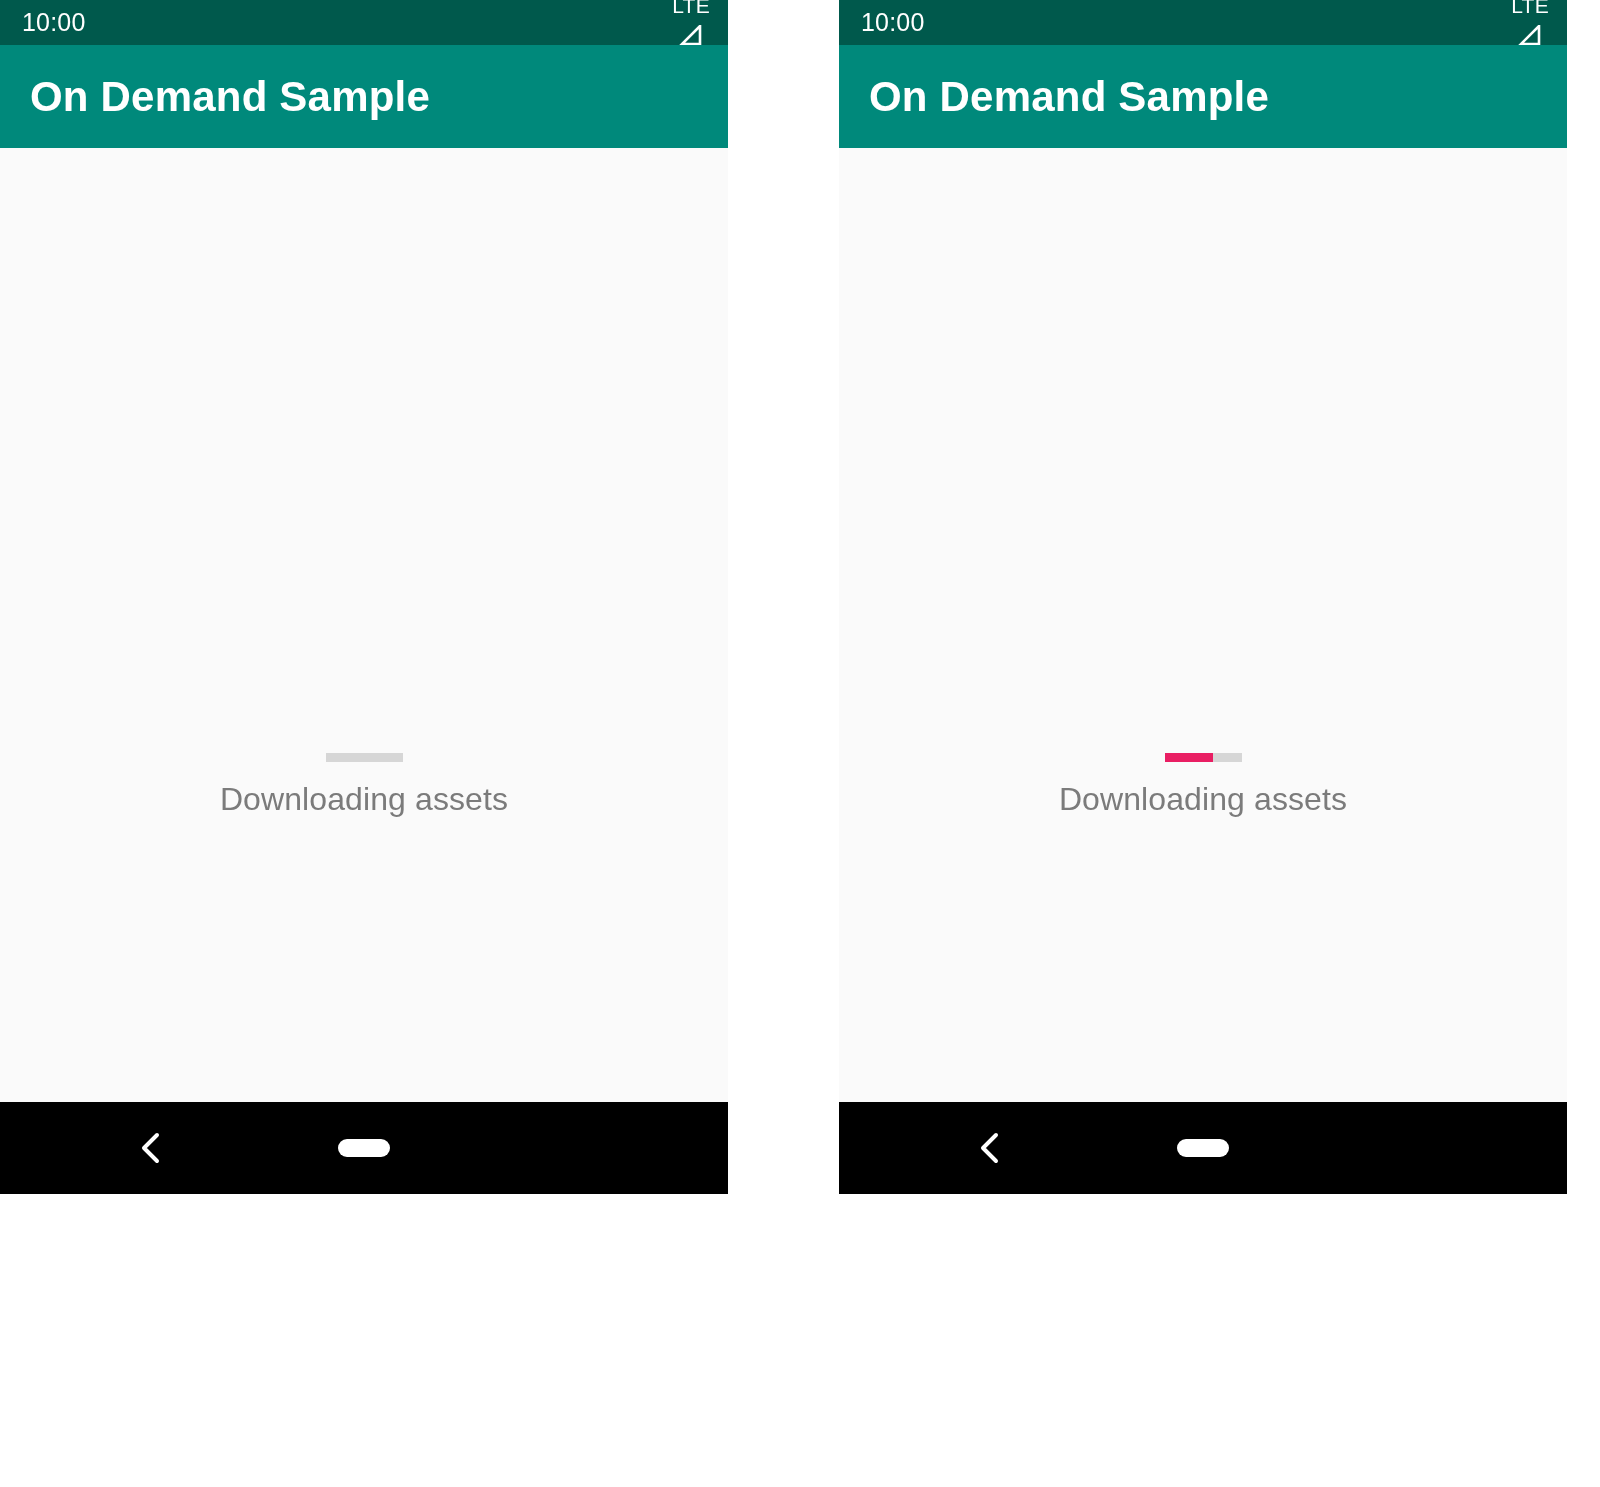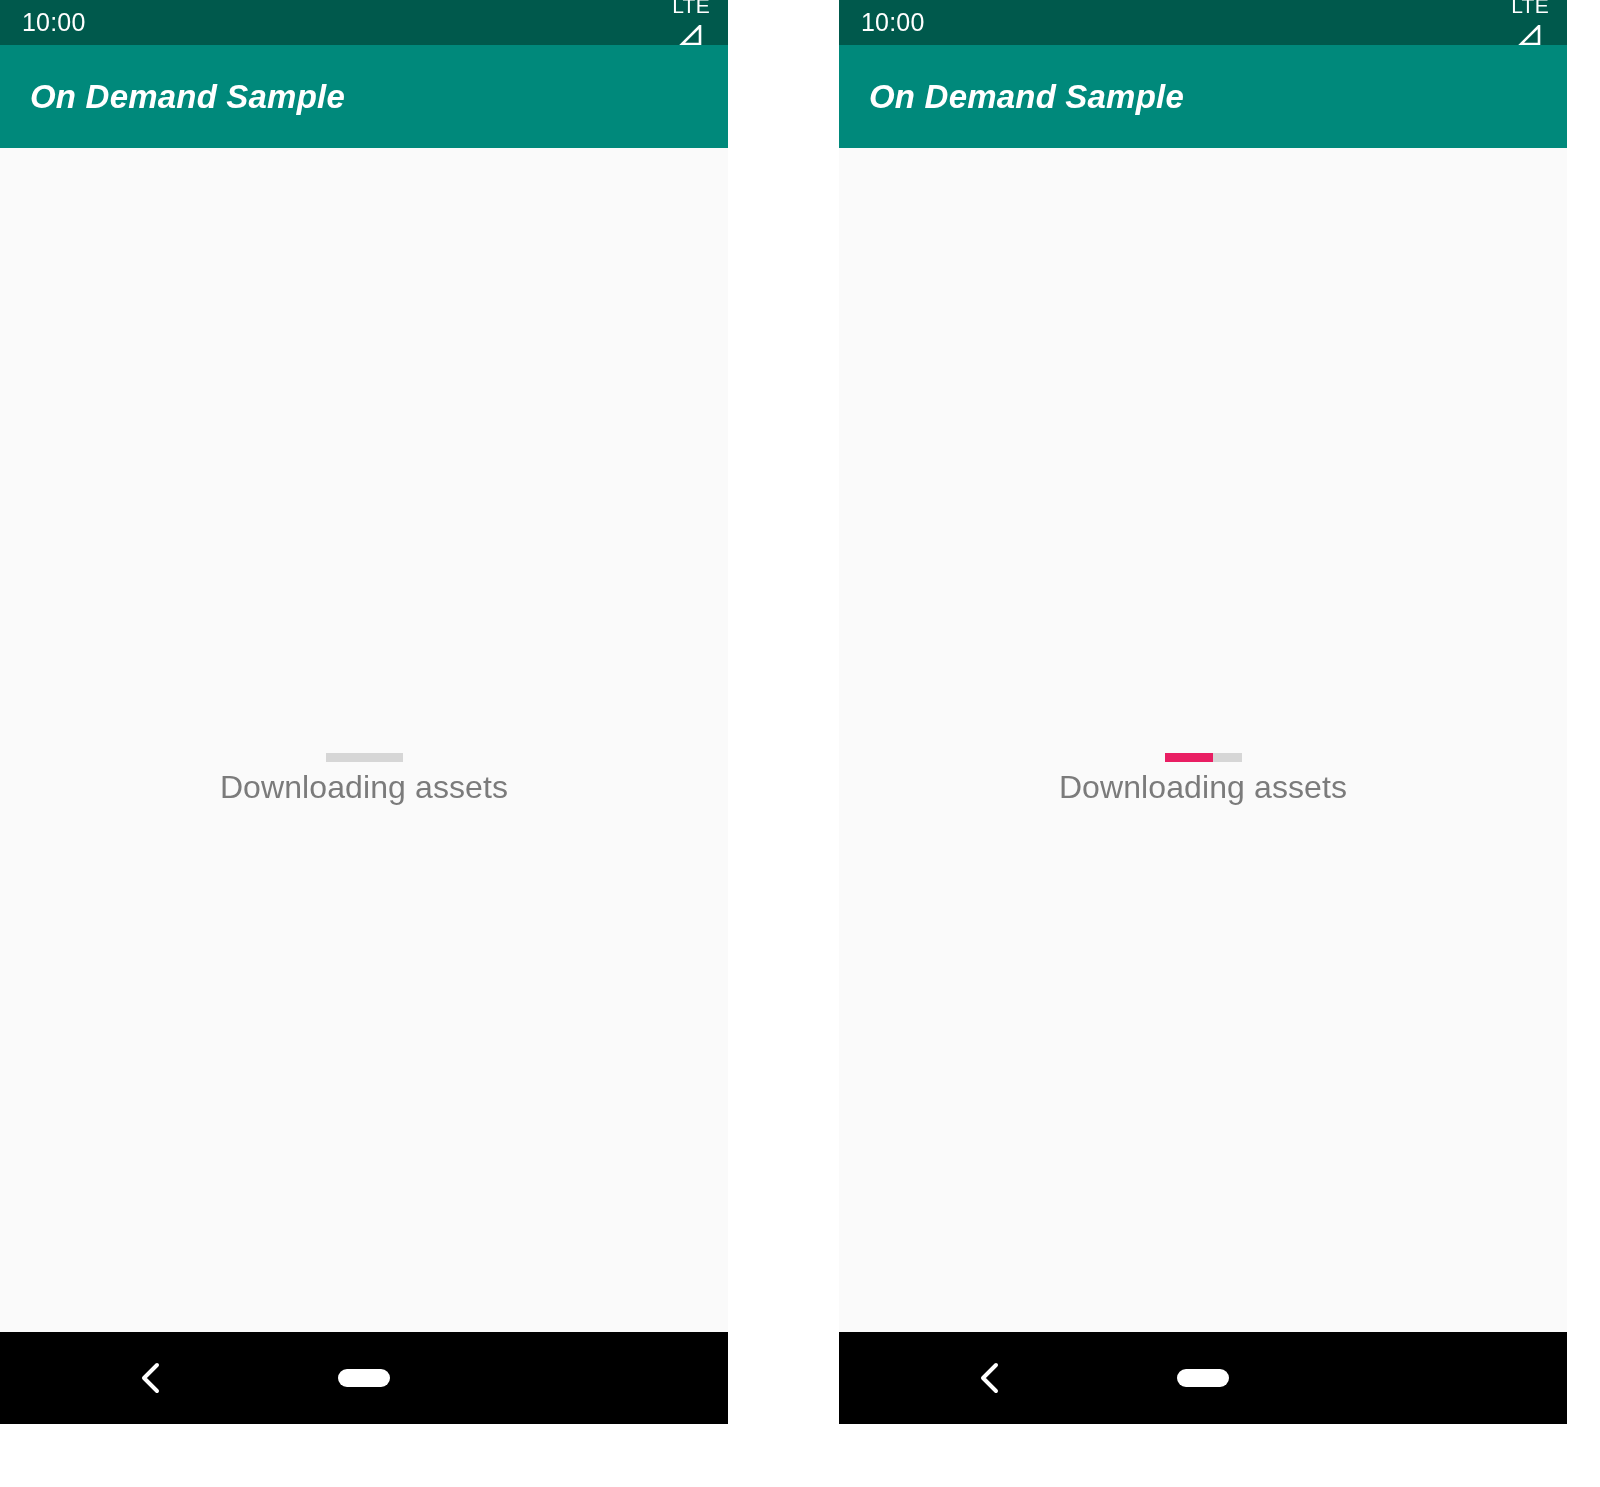--- a/index.html
+++ b/index.html
@@ -19,21 +19,21 @@
     width: 1600px;
     height: 1487px;
     background: #ffffff;
     display: flex;
     align-items: flex-start;
   }
 
   .phone {
     position: relative;
     width: 728px;
-    height: 1424px;
+    height: 1194px;
     background: #c4b5fd;
     display: flex;
     flex-direction: column;
     overflow: hidden;
   }
 
   .phone-gap {
     width: 111px;
     height: 1487px;
     background: #ffffff;
@@ -86,25 +86,24 @@
     height: 103px;
     flex: 0 0 103px;
     background: #00897B;
     display: flex;
     align-items: center;
     padding-left: 30px;
     box-sizing: border-box;
   }
   .app-bar-title {
     color: #ffffff;
-    font-size: 33px;
+    font-size: 42px;
     font-weight: bold;
     letter-spacing: 0.2px;
     line-height: 1;
-    font-style: italic;
   }
 
   
   .content {
     flex: 1 1 auto;
     background: #fafafa;
     position: relative;
     display: flex;
     flex-direction: column;
     align-items: center;
@@ -128,21 +127,21 @@
   }
   .progress-fill {
     position: absolute;
     left: 0;
     top: 0;
     bottom: 0;
     background: #E91E63;
     width: 0%;
   }
   .progress-label {
-    margin-top: 6px;
+    margin-top: 18px;
     color: #7b7b7b;
     font-size: 32px;
     line-height: 1.2;
     letter-spacing: 0.1px;
     white-space: nowrap;
   }
 
   
   .nav-bar {
     height: 92px;

